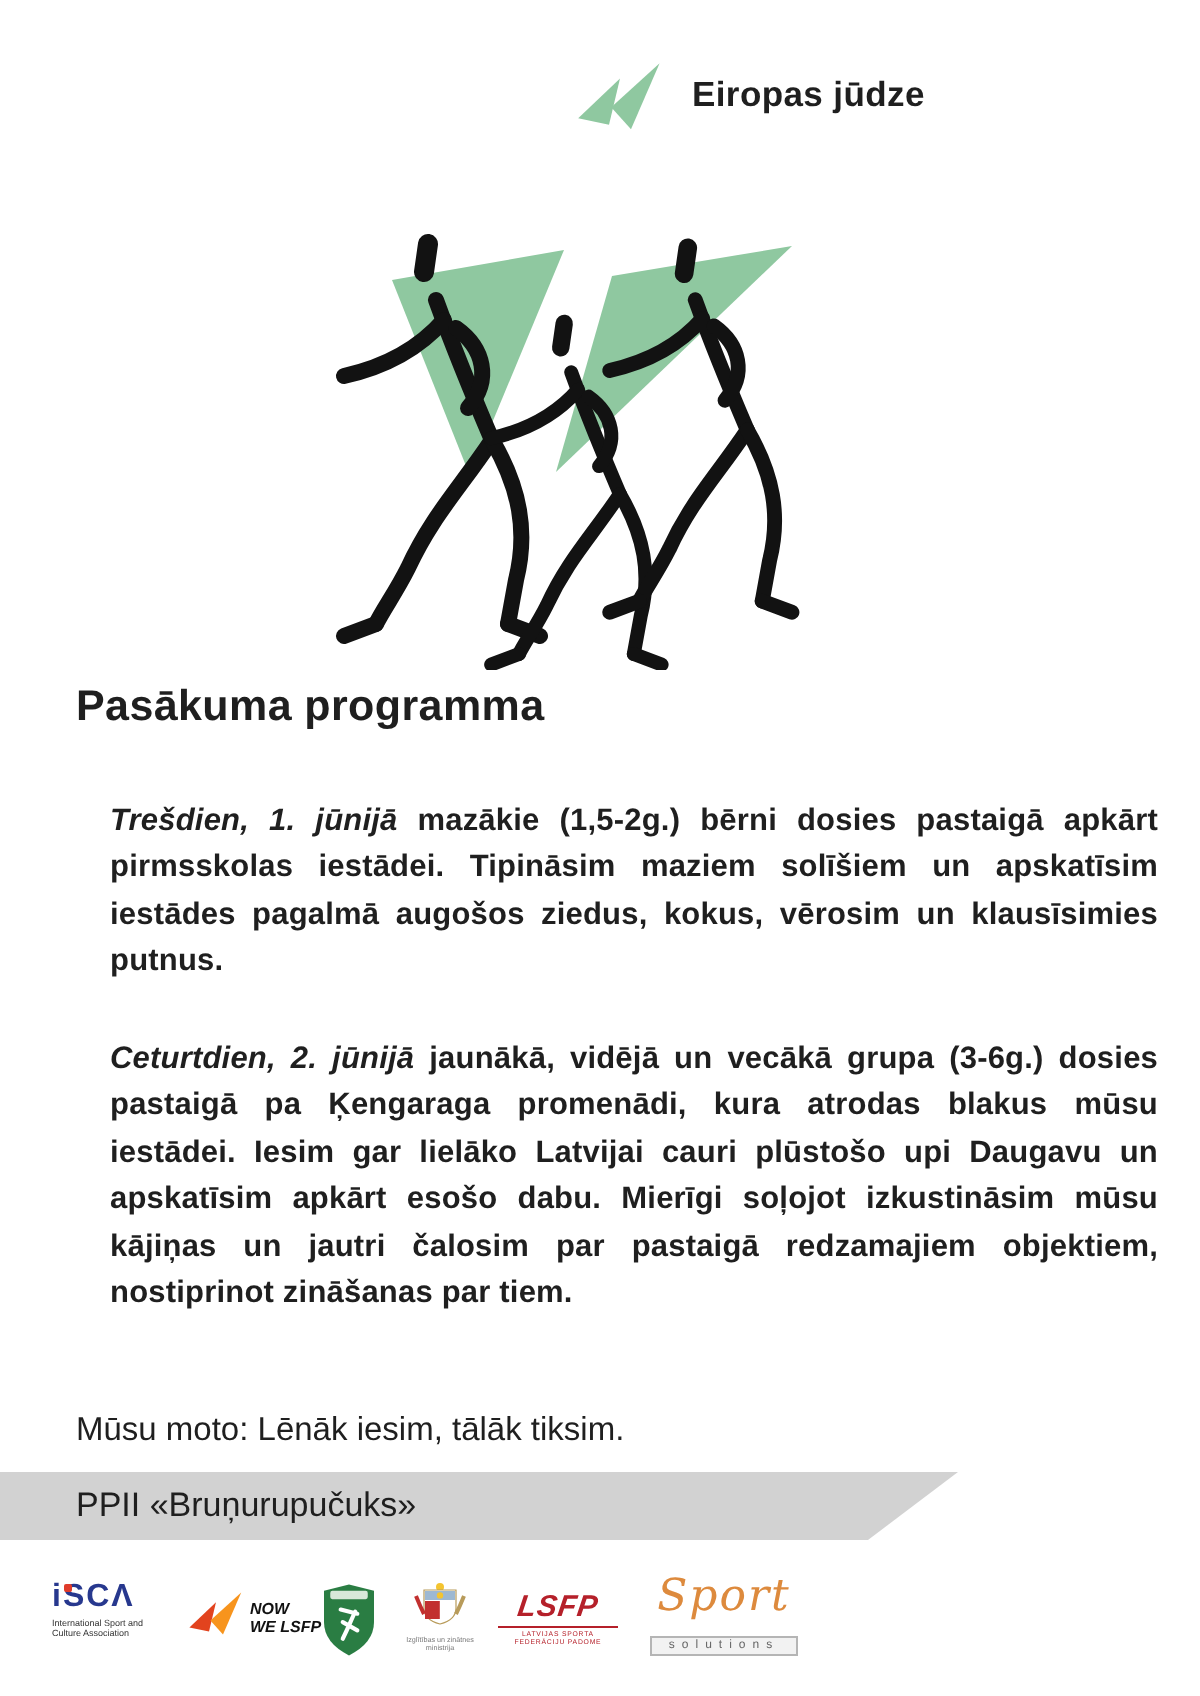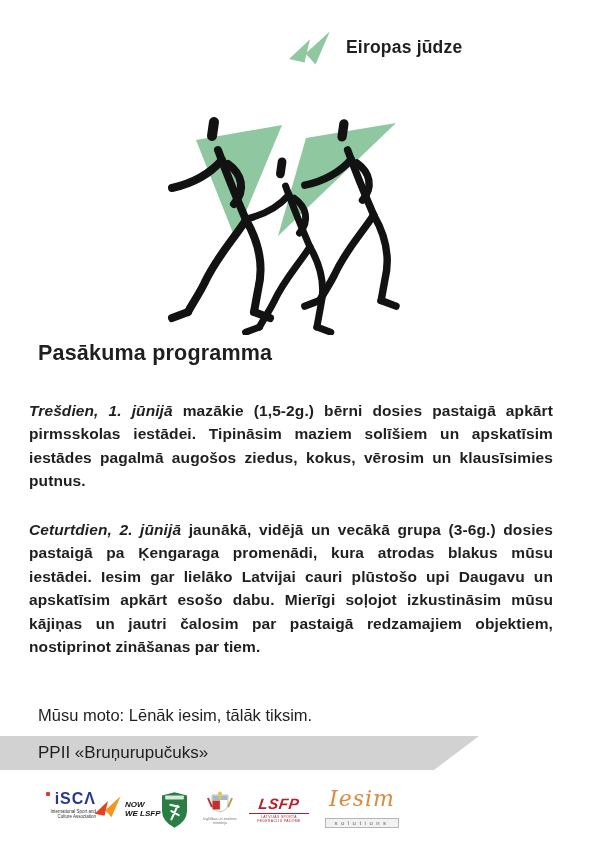--- a/index.html
+++ b/index.html
@@ -23,39 +23,39 @@
   
   .header-brand{position:absolute;left:288px;top:28px;display:flex;align-items:center;gap:14px;}
   .header-brand svg{width:44px;height:38px;flex:0 0 auto;}
   .header-text{text-align:center;font-weight:bold;font-size:17.5px;line-height:21px;letter-spacing:.2px;}
   
   .illustration{position:absolute;left:138px;top:98px;width:282px;height:237px;}
   .walker path{stroke:#121212;stroke-width:8;fill:none;stroke-linecap:round;stroke-linejoin:round;}
   .walker .head{stroke-width:10;}
   
   .page-title{position:absolute;left:38px;top:341px;margin:0;font-size:21.5px;font-weight:bold;letter-spacing:.2px;text-align:right;}
-  .body-par{position:absolute;left:29px;width:524px;margin:0;font-size:15.5px;font-weight:bold;
+  .body-par{position:absolute;left:55px;width:524px;margin:0;font-size:15.5px;font-weight:bold;
     line-height:23.4px;text-align:justify;letter-spacing:.1px;}
   .body-par .lead{font-style:italic;}
   .par-1{top:399px;}
   .par-2{top:518px;}
   .motto{position:absolute;left:38px;top:706px;font-size:16.5px;font-weight:normal;}
   
   .org-bar{position:absolute;left:0;top:736px;width:479px;height:34px;background:var(--bar-gray);
     clip-path:polygon(0 0,100% 0,calc(100% - 45px) 100%,0 100%);
     display:flex;align-items:center;}
   .org-bar span{padding-left:38px;font-size:17px;}
   
   .em-logo{position:absolute;left:452px;top:736px;display:flex;align-items:center;gap:5px;}
   .em-logo svg{width:40px;height:50px;}
   .em-label{font-size:12.5px;font-weight:900;font-style:italic;letter-spacing:-.3px;white-space:nowrap;
     transform:scaleY(1.25);color:#000;}
   
   .flogo{position:absolute;top:791px;}
-  .logo-isca{left:40px;width:56px;text-align:right;}
+  .logo-isca{left:26px;width:56px;text-align:left;}
   .isca-word{font-size:16px;font-weight:800;color:var(--isca-blue);letter-spacing:1px;line-height:16px;position:relative;}
   .isca-accent{position:absolute;left:6px;top:1px;width:4px;height:4px;background:var(--isca-red);border-radius:1px;}
   .isca-caption{font-size:4.5px;line-height:5px;color:#333;margin-top:2px;}
   .logo-nwm{left:94px;display:flex;align-items:flex-end;gap:3px;margin-top:3px;}
   .logo-nwm svg{width:28px;height:24px;}
   .nwm-text{font-size:8px;line-height:8.5px;font-weight:900;font-style:italic;color:#111;white-space:nowrap;}
   .logo-shield{left:162px;margin-top:1px;}
   .logo-shield svg{width:25px;height:36px;}
   .logo-coa{left:203px;width:34px;text-align:center;}
   .logo-coa svg{width:28px;height:22px;}
@@ -171,17 +171,17 @@
     </svg>
     <div class="coa-caption">Izglītības un zinātnes ministrija</div>
   </div>
 
   <div class="flogo logo-lsfp">
     <div class="lsfp-word">LSFP</div>
     <div class="lsfp-caption">LATVIJAS SPORTA FEDERĀCIJU PADOME</div>
   </div>
 
   <div class="flogo logo-advert">
-    <div class="advert-word">Iesim</div>
+    <div class="advert-word">Sport</div>
     <div class="advert-box">solutions</div>
   </div>
 
 </div>
 
 </body></html>

